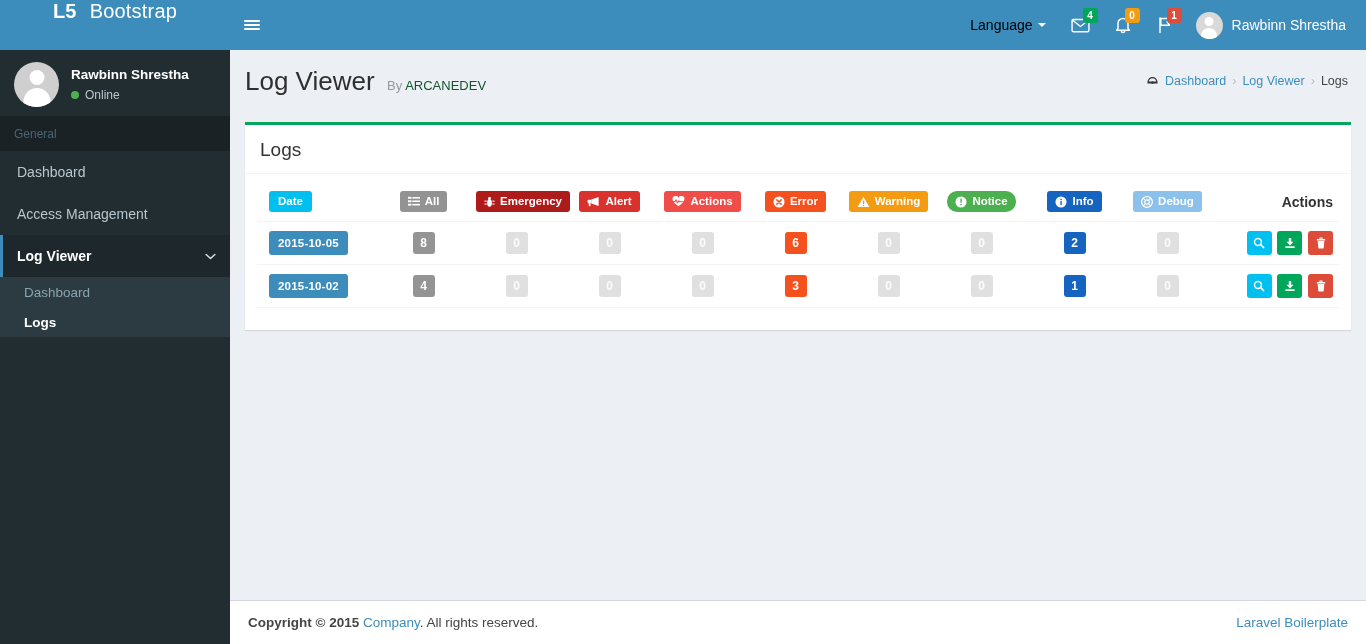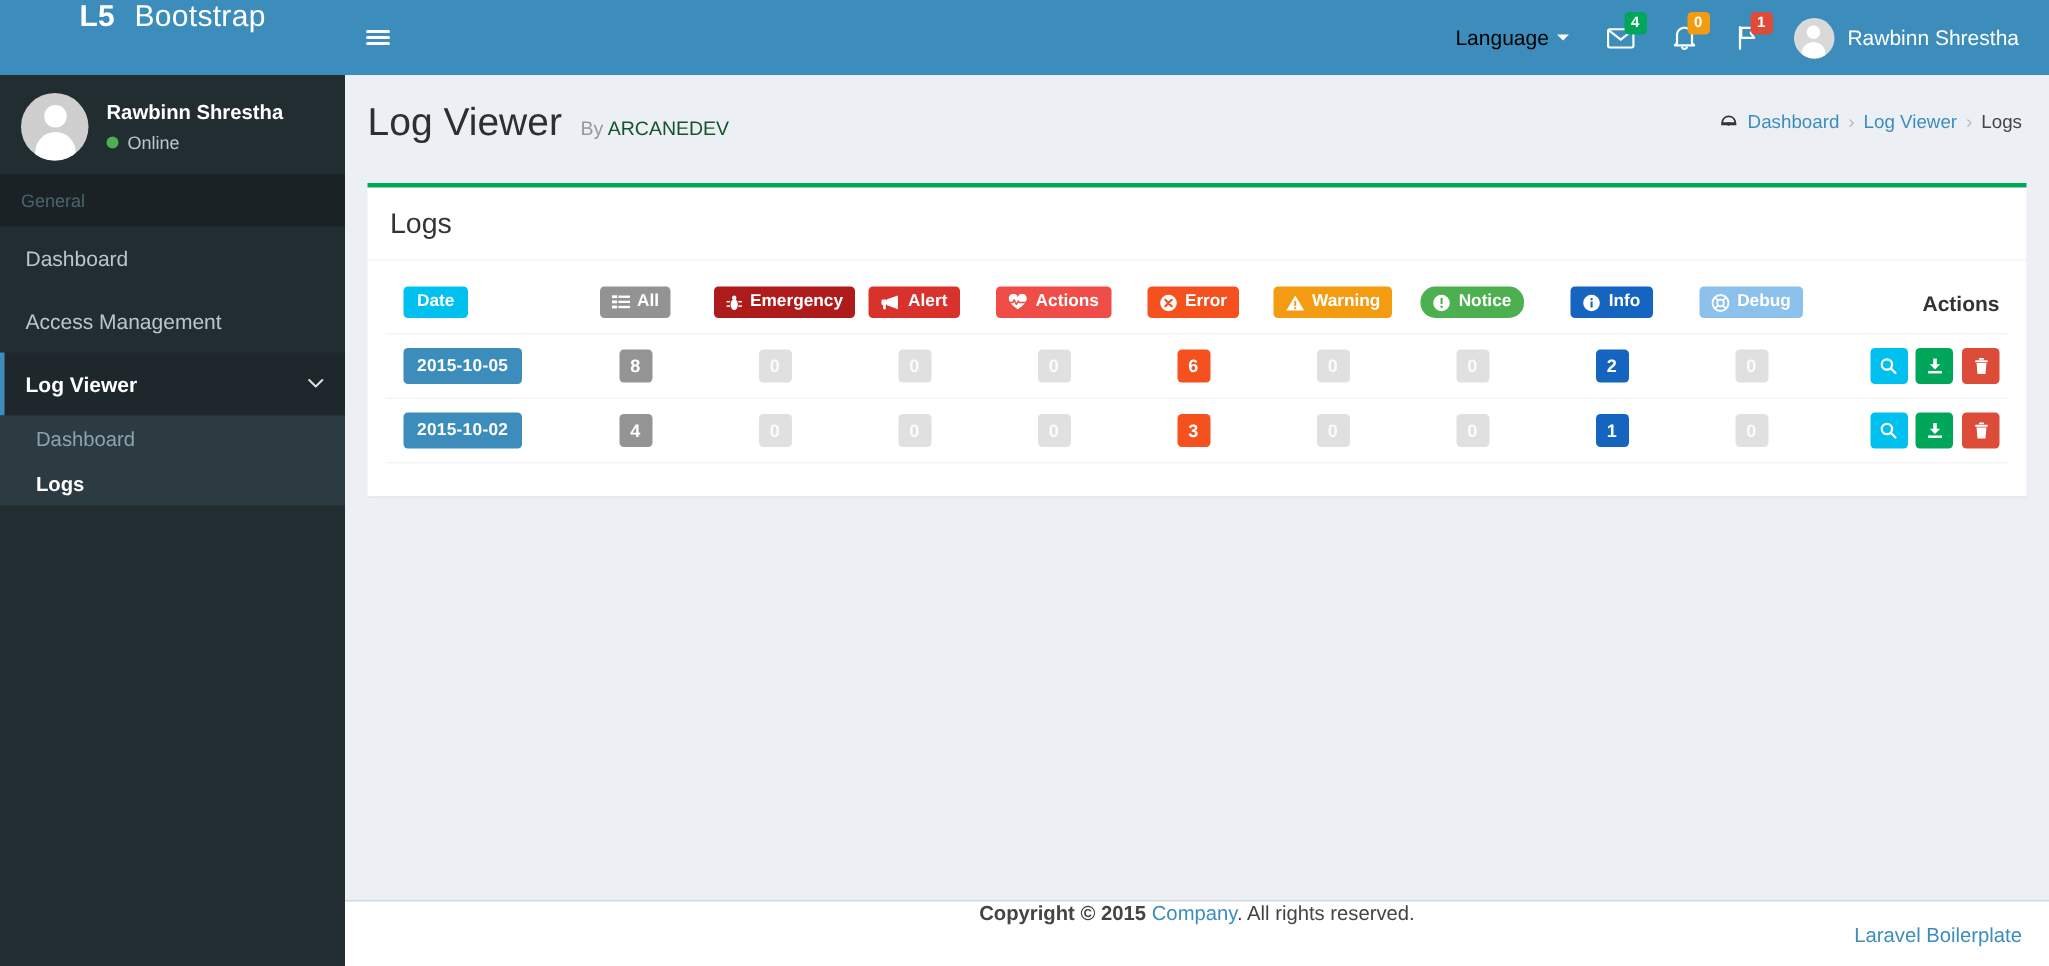--- a/index.html
+++ b/index.html
@@ -261,21 +261,21 @@
   .act-show { background: #00c0ef; }
   .act-dl   { background: #00a65a; }
   .act-del  { background: #dd4b39; }
 
   
   #footer {
     position: absolute; left: 230px; bottom: 0;
     width: 1136px; height: 44px;
     background: #fff; border-top: 1px solid #d2d6de;
     display: flex; align-items: center;
-    padding: 0 18px; font-size: 13.5px; color: #444; flex-direction: column;
+    padding: 0 18px; font-size: 13.5px; color: #444;
   }
   #footer a { color: #3c8dbc; text-decoration: none; }
   #footer .right { margin-left: auto; }
   #footer b { font-weight: 700; }
 </style>
 </head>
 <body>
 
 <aside id="sidebar">
 

